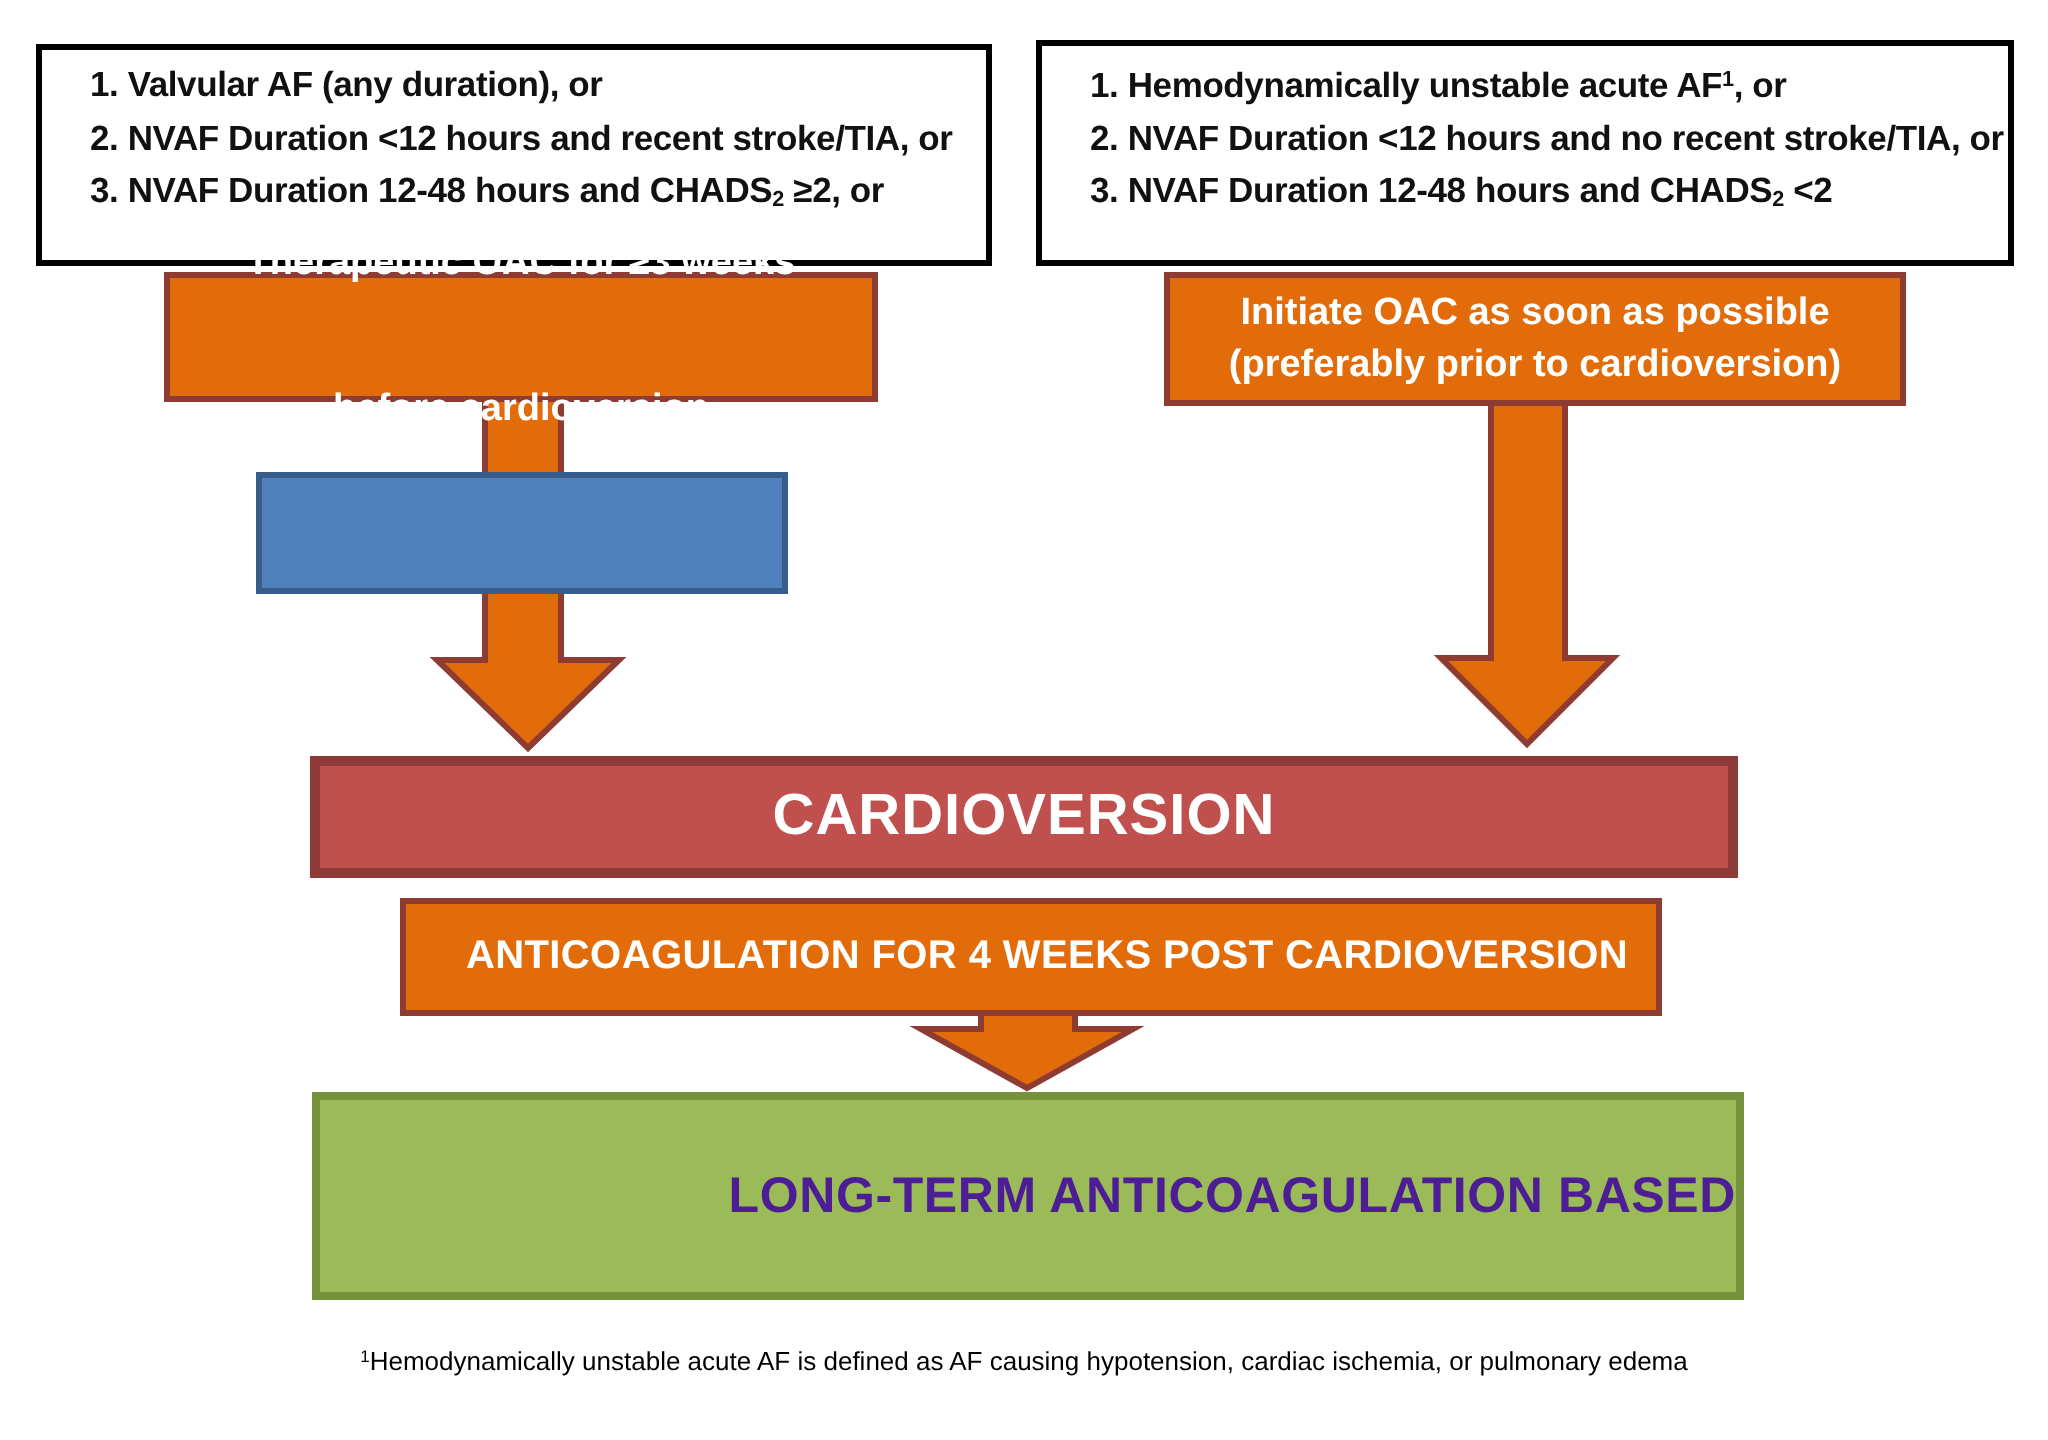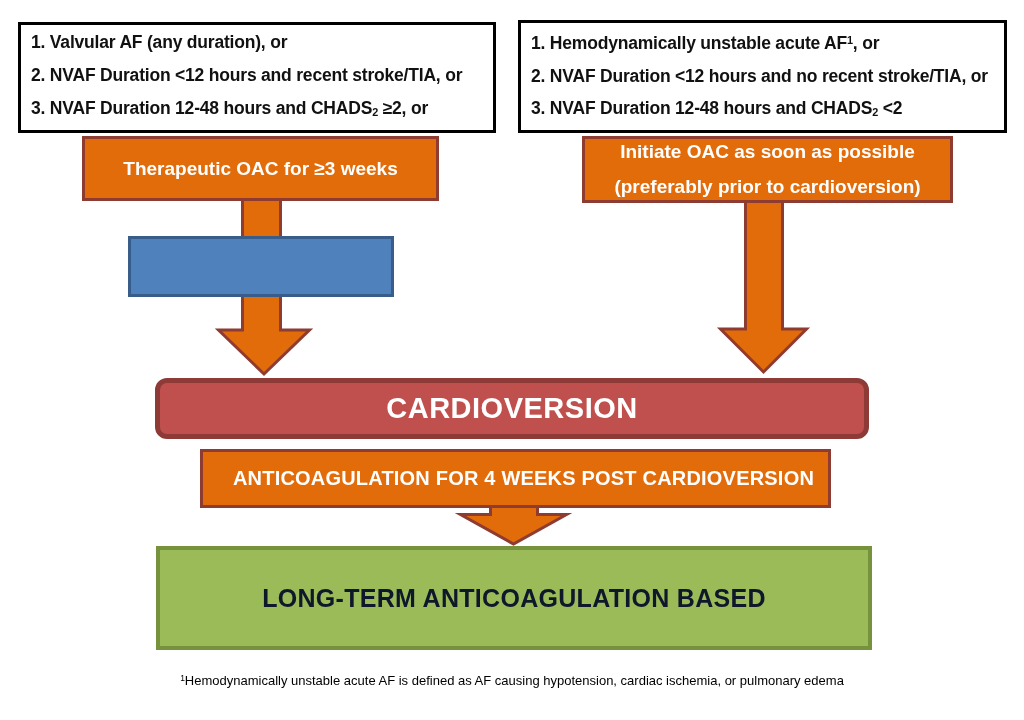--- a/index.html
+++ b/index.html
@@ -14,22 +14,22 @@
   #arrow-layer polygon {
     fill: var(--orange-fill);
     stroke: var(--orange-border);
     stroke-width: 3;
     stroke-linejoin: miter;
   }
   .box { z-index: 2; display: flex; flex-direction: column; justify-content: center; }
   .criteria {
     background: #fff;
     border: 3px solid var(--criteria-border);
-    padding: 4px 10px;
-    justify-content: space-between;
+    padding: 4px 24px;
+    justify-content: flex-start;
   }
   .criteria-line {
     font-weight: bold;
     font-size: 17.5px;
     line-height: 26.5px;
     color: #111;
     white-space: nowrap;
     letter-spacing: -0.2px;
   }
   .criteria-line sub { font-size: 0.62em; vertical-align: -0.2em; }
@@ -49,21 +49,21 @@
   .red {
     background: var(--red-fill);
     border: 5px solid var(--red-border);
     color: #fff; text-align: center; font-weight: bold;
     font-size: 29px; letter-spacing: 0.5px;
   }
   .post { font-size: 20px; letter-spacing: 0.2px; }
   .green {
     background: var(--green-fill);
     border: 4px solid var(--green-border);
-    color: #0f172a; text-align: center; font-weight: bold;
+    color: #4c1d95; text-align: right; font-weight: bold;
     font-size: 25px; line-height: 36px; letter-spacing: 0.3px;
   }
   .footnote {
     width: 100%; text-align: center;
     font-size: 13px; color: #000000;
   }
   .footnote sup { font-size: 0.65em; vertical-align: 0.45em; }
 </style>
 </head>
 <body>
@@ -81,31 +81,32 @@
   </div>
 
 <div class="abs box criteria" style="left:518px; top:20px; width:489px; height:113px;">
     <div class="criteria-line"><span>1. Hemodynamically unstable acute AF</span><sup>1</sup><span>, or</span></div>
     <div class="criteria-line"><span>2. NVAF Duration &lt;12 hours and no recent stroke/TIA, or</span></div>
     <div class="criteria-line"><span>3. NVAF Duration 12-48 hours and CHADS</span><sub>2</sub><span> &lt;2</span></div>
   </div>
 
 <div class="abs box orange oac" style="left:82px; top:136px; width:357px; height:65px;gap:47px;">
   <div>Therapeutic OAC for ≥3 weeks</div>
+  <div>before cardioversion</div>
 </div>
 
-<div class="abs box orange oac" style="left:582px; top:136px; width:371px; height:67px;justify-content:space-between;">
+<div class="abs box orange oac" style="left:582px; top:136px; width:371px; height:67px;">
   <div>Initiate OAC as soon as possible</div>
   <div>(preferably prior to cardioversion)</div>
 </div>
 
 <div class="abs box blue" style="left:128px; top:236px; width:266px; height:61px;">
 </div>
 
-<div class="abs box red" style="left:155px; top:378px; width:714px; height:61px;border-radius:12px;">
+<div class="abs box red" style="left:155px; top:378px; width:714px; height:61px;">
   <div>CARDIOVERSION</div>
 </div>
 
 <div class="abs box orange post" style="left:200px; top:449px; width:631px; height:59px;padding-left:16px;">
   <div>ANTICOAGULATION FOR 4 WEEKS POST CARDIOVERSION</div>
 </div>
 
 <div class="abs box green" style="left:156px; top:546px; width:716px; height:104px;">
   <div>LONG-TERM ANTICOAGULATION BASED</div>
 </div>

